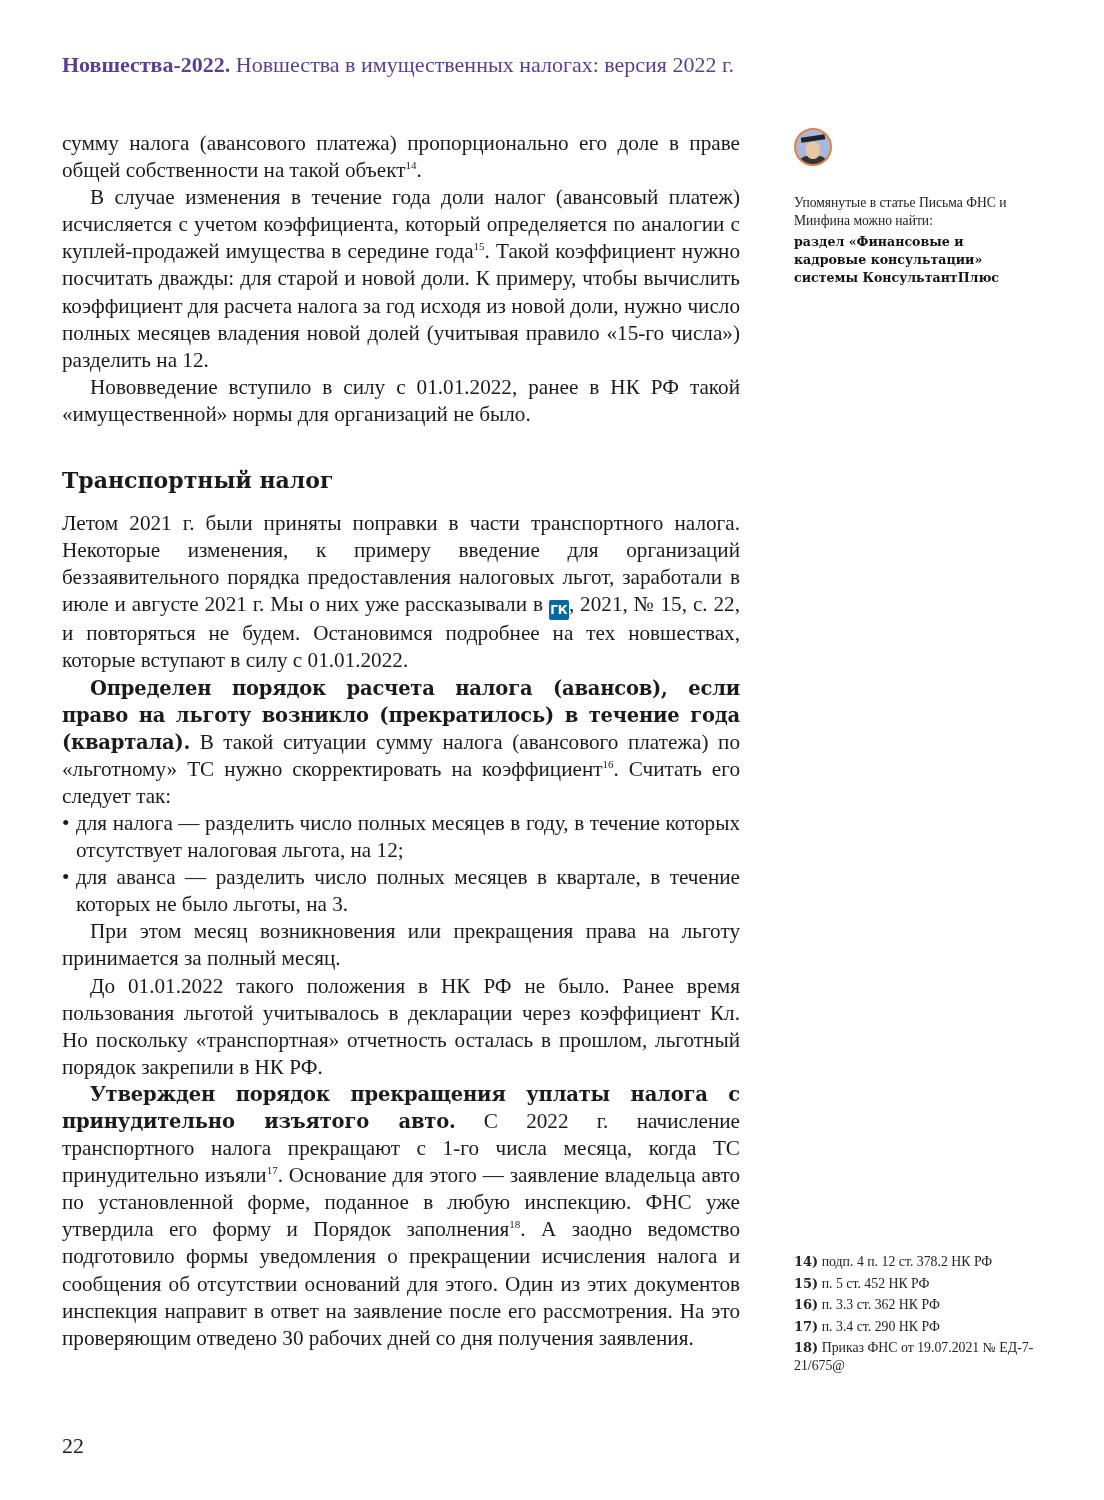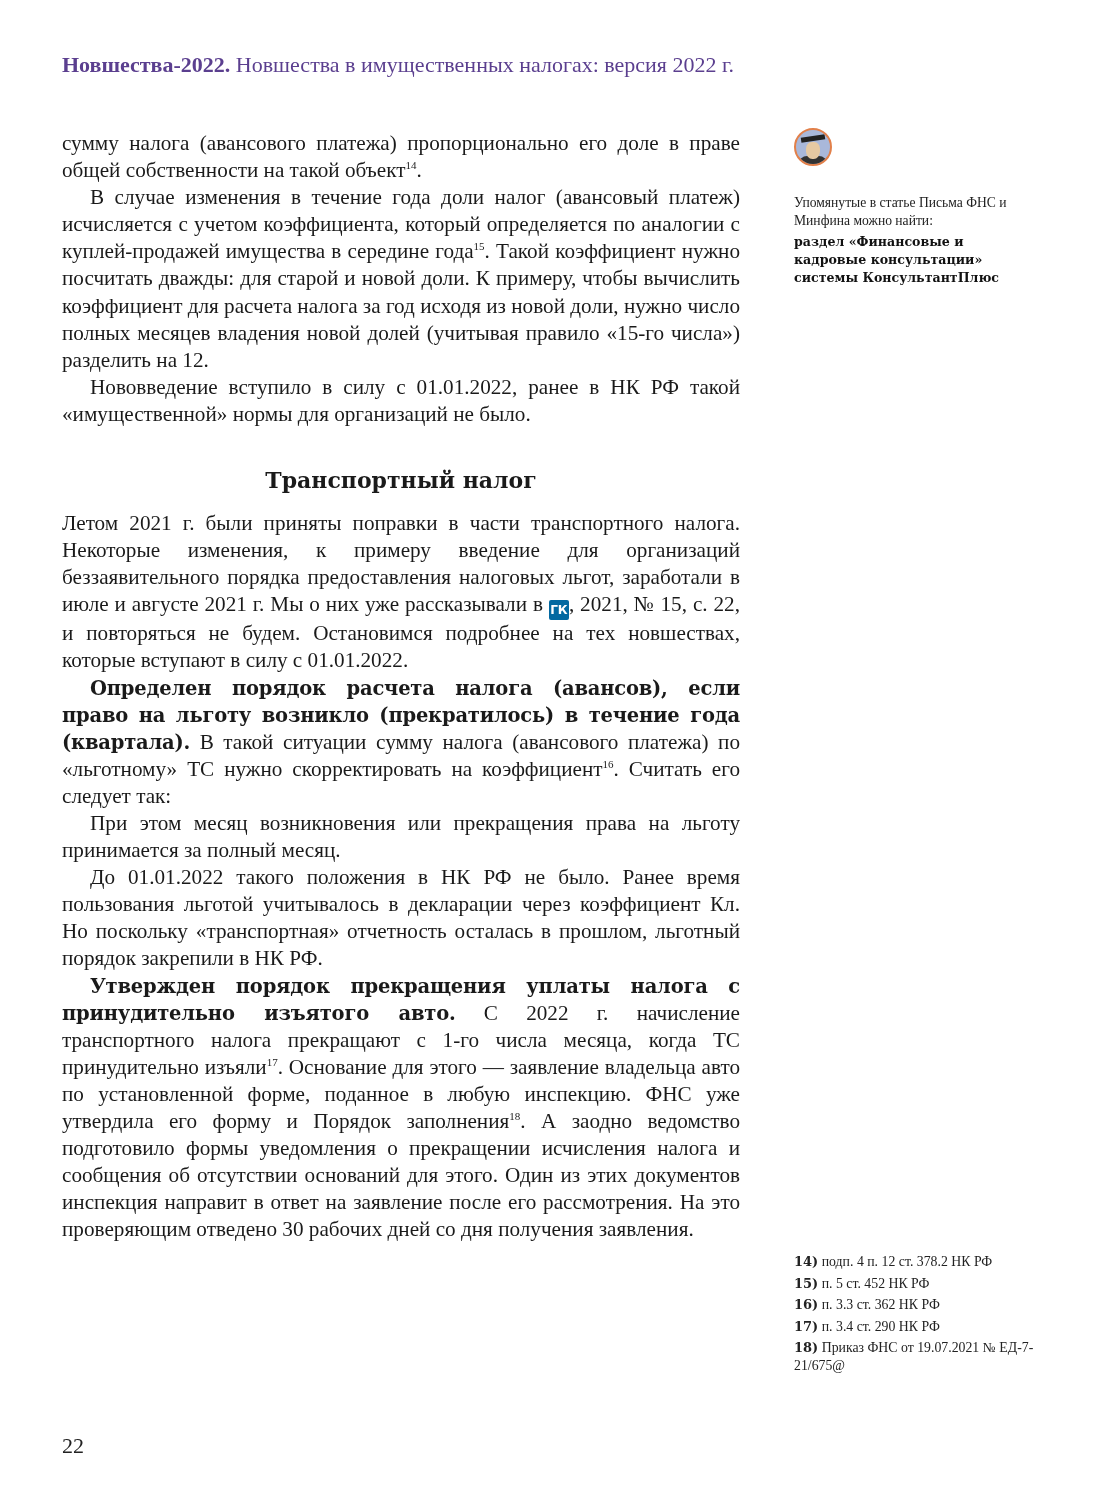--- a/index.html
+++ b/index.html
@@ -15,21 +15,21 @@
   .main {
     position: absolute; left: 62px; top: 130px; width: 678px;
     font-family: "Liberation Serif", serif;
     font-size: 21.2px; line-height: 27.1px; text-align: justify;
   }
   .main p { margin: 0; }
   .main p.indent { text-indent: 28px; }
   .main sup { font-size: 11px; line-height: 0; vertical-align: 8px; }
   .main h2 {
     font-family: "DejaVu Serif", serif;
-    font-size: 22px; font-weight: bold; margin: 37px 0 15px 0; line-height: 30px; text-align: center;
+    font-size: 22px; font-weight: bold; margin: 37px 0 15px 0; line-height: 30px; text-align: left;
   }
   .main ul { list-style: none; margin: 0; padding: 0; }
   .main li { position: relative; padding-left: 14px; }
   .main li::before { content: "•"; position: absolute; left: 0; top: 0; }
   .main b { font-family: "DejaVu Serif", serif; font-weight: bold; font-size: 19.5px; letter-spacing: -0.2px; }
 
   .gk-badge {
     display: inline-block; width: 20px; height: 20px; background: #0369a1;
     color: #fff; font-family: "DejaVu Sans", sans-serif; font-size: 12px; font-weight: bold;
     line-height: 20px; text-align: center; border-radius: 2px; vertical-align: -3px; text-indent: 0;
@@ -73,20 +73,24 @@
   <p><span>сумму налога (авансового платежа) пропорционально его доле в праве общей собственности на такой объект</span><sup>14</sup><span>.</span></p>
   <p class="indent"><span>В случае изменения в течение года доли налог (авансовый платеж) исчисляется с учетом коэффициента, который определяется по аналогии с куплей-продажей имущества в середине года</span><sup>15</sup><span>. Такой коэффициент нужно посчитать дважды: для старой и новой доли. К примеру, чтобы вычислить коэффициент для расчета налога за год исходя из новой доли, нужно число полных месяцев владения новой долей (учитывая правило «15-го числа») разделить на 12.</span></p>
   <p class="indent">Нововведение вступило в силу с 01.01.2022, ранее в НК РФ такой «имущественной» нормы для организаций не было.</p>
 
   <h2>Транспортный налог</h2>
 
   <p><span>Летом 2021 г. были приняты поправки в части транспортного налога. Некоторые изменения, к примеру введение для организаций беззаявительного порядка предоставления налоговых льгот, заработали в июле и августе 2021 г. Мы о них уже рассказывали в </span><span class="gk-badge">ГК</span><span>, 2021, № 15, с. 22, и повторяться не будем. Остановимся подробнее на тех новшествах, которые вступают в силу с 01.01.2022.</span></p>
 
   <p class="indent"><b>Определен порядок расчета налога (авансов), если право на льготу возникло (прекратилось) в течение года (квартала).</b><span> В такой ситуации сумму налога (авансового платежа) по «льготному» ТС нужно скорректировать на коэффициент</span><sup>16</sup><span>. Считать его следует так:</span></p>
 
+  <ul>
+    <li>для налога — разделить число полных месяцев в году, в течение которых отсутствует налоговая льгота, на 12;</li>
+    <li>для аванса — разделить число полных месяцев в квартале, в течение которых не было льготы, на 3.</li>
+  </ul>
 
   <p class="indent">При этом месяц возникновения или прекращения права на льготу принимается за полный месяц.</p>
   <p class="indent">До 01.01.2022 такого положения в НК РФ не было. Ранее время пользования льготой учитывалось в декларации через коэффициент Кл. Но поскольку «транспортная» отчетность осталась в прошлом, льготный порядок закрепили в НК РФ.</p>
 
   <p class="indent"><b>Утвержден порядок прекращения уплаты налога с принудительно изъятого авто.</b><span> С 2022 г. начисление транспортного налога прекращают с 1-го числа месяца, когда ТС принудительно изъяли</span><sup>17</sup><span>. Основание для этого — заявление владельца авто по установленной форме, поданное в любую инспекцию. ФНС уже утвердила его форму и Порядок заполнения</span><sup>18</sup><span>. А заодно ведомство подготовило формы уведомления о прекращении исчисления налога и сообщения об отсутствии оснований для этого. Один из этих документов инспекция направит в ответ на заявление после его рассмотрения. На это проверяющим отведено 30 рабочих дней со дня получения заявления.</span></p>
 </div>
 
 <div class="sidebar">
   <div class="avatar">
     <div class="body"></div>

